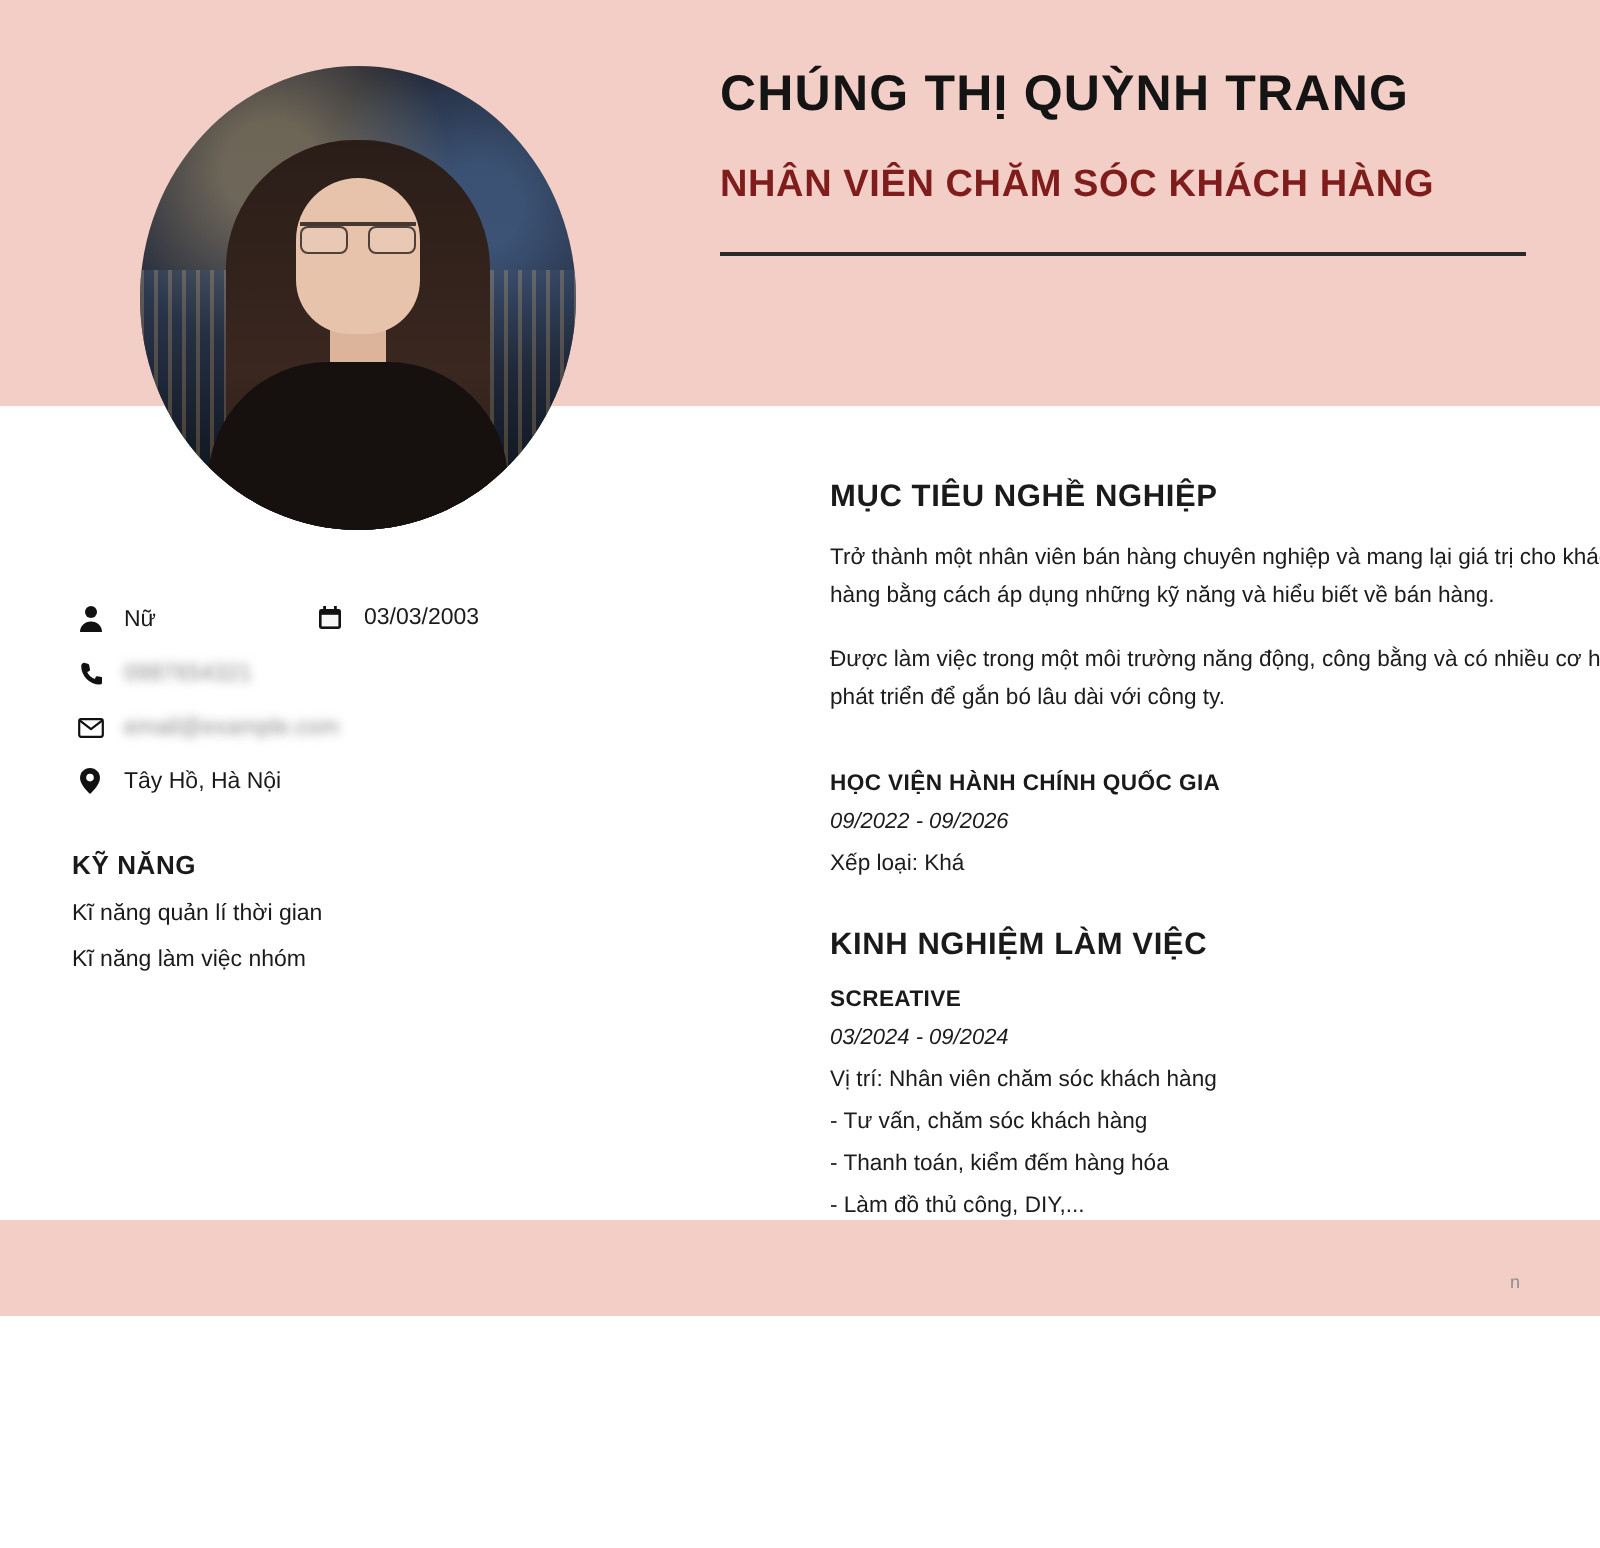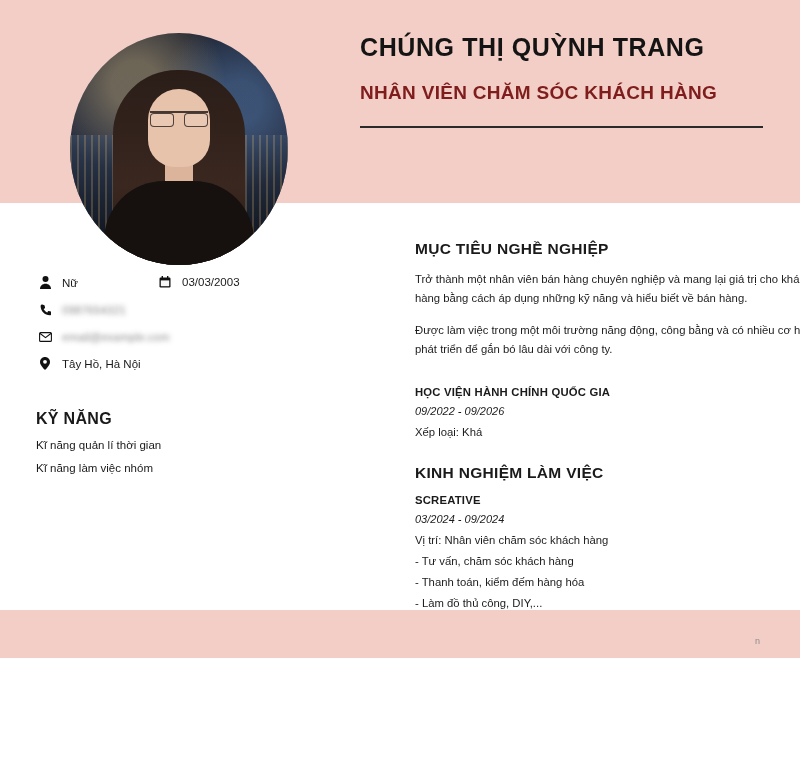--- a/index.html
+++ b/index.html
@@ -162,20 +162,21 @@
   
   .left-col {
     position: absolute;
     left: 36px;
     top: 272px;
     width: 290px;
   }
   .info-grid {
     position: relative;
     height: 110px;
+    margin-top: 27px;
   }
   .info-row {
     position: absolute;
     display: flex;
     align-items: center;
     font-size: 11.5px;
     color: #1a1a1a;
   }
   .info-row .ic {
     width: 18px;
@@ -192,22 +193,22 @@
   .r3 { left: 0; top: 32px; }
   .r4 { left: 0; top: 59px; }
   .r5 { left: 0; top: 85px; }
   .blur-text {
     display: inline-block;
     color: transparent;
     text-shadow: 0 0 5px rgba(40,40,40,0.55);
     user-select: none;
   }
   .skills-heading {
-    margin-top: 28px;
-    font-size: 16px;
+    margin-top: 16px;
+    font-size: 13px;
     font-weight: bold;
     letter-spacing: 0.3px;
   }
   .skill-item {
     font-size: 11.5px;
     margin-top: 11px;
     color: #1a1a1a;
   }
   
   .right-col {

